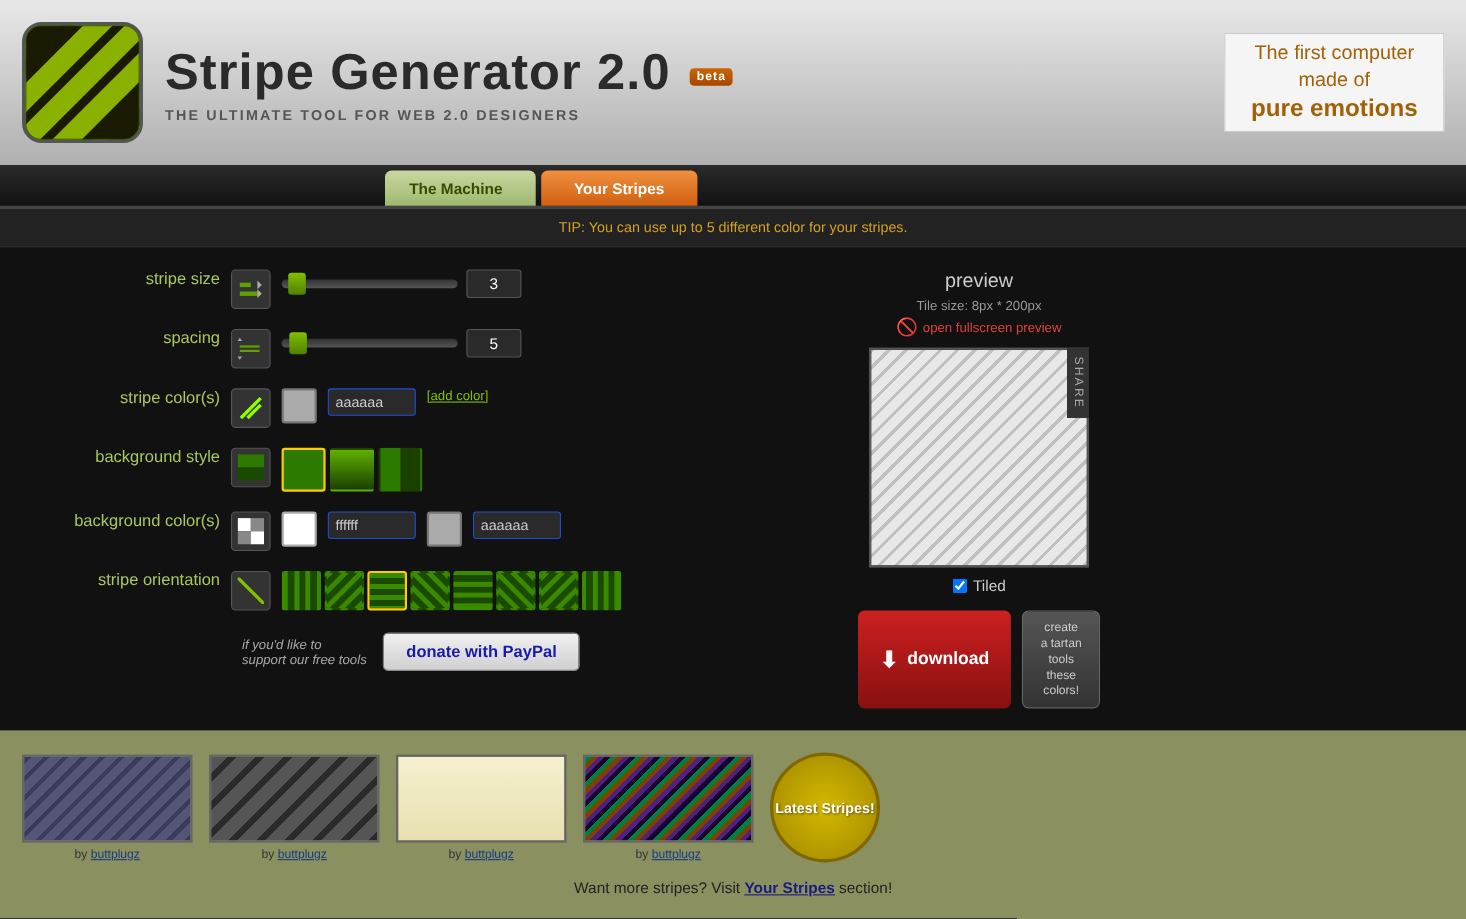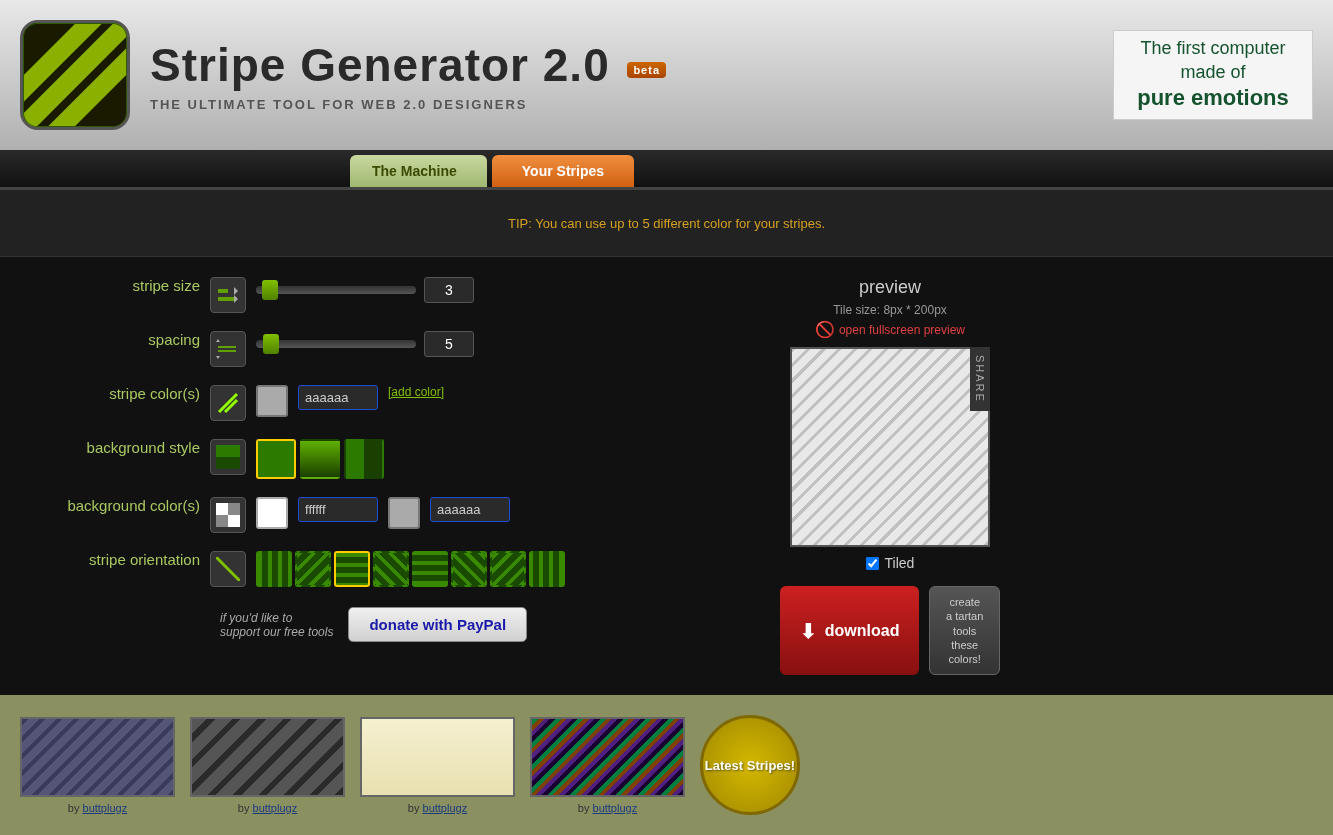--- a/index.html
+++ b/index.html
@@ -40,21 +40,21 @@
     }
     .header-subtitle { font-size: 13px; color: #555; letter-spacing: 2px; font-weight: bold; margin-top: 5px; }
     .ad-banner {
       width: 200px; height: 90px;
       background: #f5f5f5;
       border: 1px solid #ccc;
       display: flex; align-items: center; justify-content: center;
       text-align: center;
       padding: 10px;
     }
-    .ad-banner p { font-size: 18px; color: #14532d; line-height: 1.3; }
+    .ad-banner p { font-size: 18px; color: #a16207; line-height: 1.3; }
     .ad-banner p strong { font-size: 22px; }
 
     
     .nav-tabs {
       background: linear-gradient(to bottom, #2a2a2a, #111);
       padding: 0 0 0 350px;
       display: flex;
       gap: 5px;
       border-bottom: 3px solid #444;
       align-items: flex-end;
@@ -73,21 +73,21 @@
       padding-left: 22px;
     }
     .tab-stripes {
       background: linear-gradient(to bottom, #f09040, #d06010);
       color: #fff;
     }
 
     
     .tip-bar {
       background: #222;
-      padding: 24px 20px;
+      padding: 8px 20px;
       text-align: center;
       border-bottom: 1px solid #333;
     }
     .tip-bar span { color: #d4a020; font-size: 13px; }
 
     
     .main-content {
       background: #111;
       padding: 20px;
       display: flex;
@@ -505,13 +505,16 @@
   </div>
   <div class="gallery-item">
     <div class="gallery-thumb thumb-3"></div>
     <div class="gallery-by">by <a href="#">buttplugz</a></div>
   </div>
   <div class="gallery-item">
     <div class="gallery-thumb thumb-4"></div>
     <div class="gallery-by">by <a href="#">buttplugz</a></div>
   </div>
   <div class="latest-stripes-btn">Latest Stripes!</div>
+  <div class="gallery-footer" style="flex-basis:100%;">
+    <span>Want more stripes? Visit </span><a href="#">Your Stripes</a><span> section!</span>
+  </div>
 </div>
 
 </body></html>

